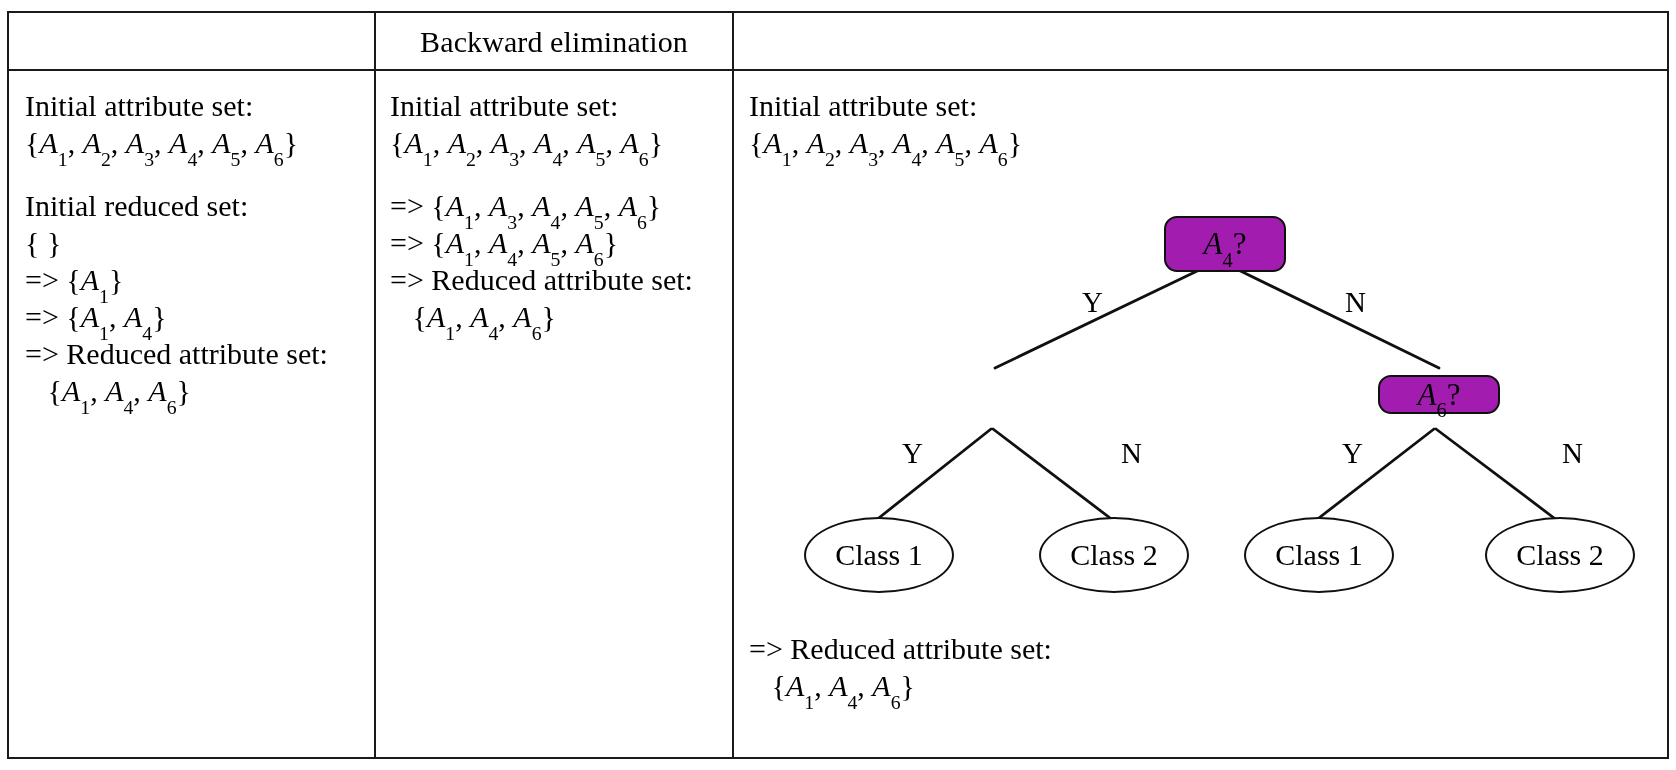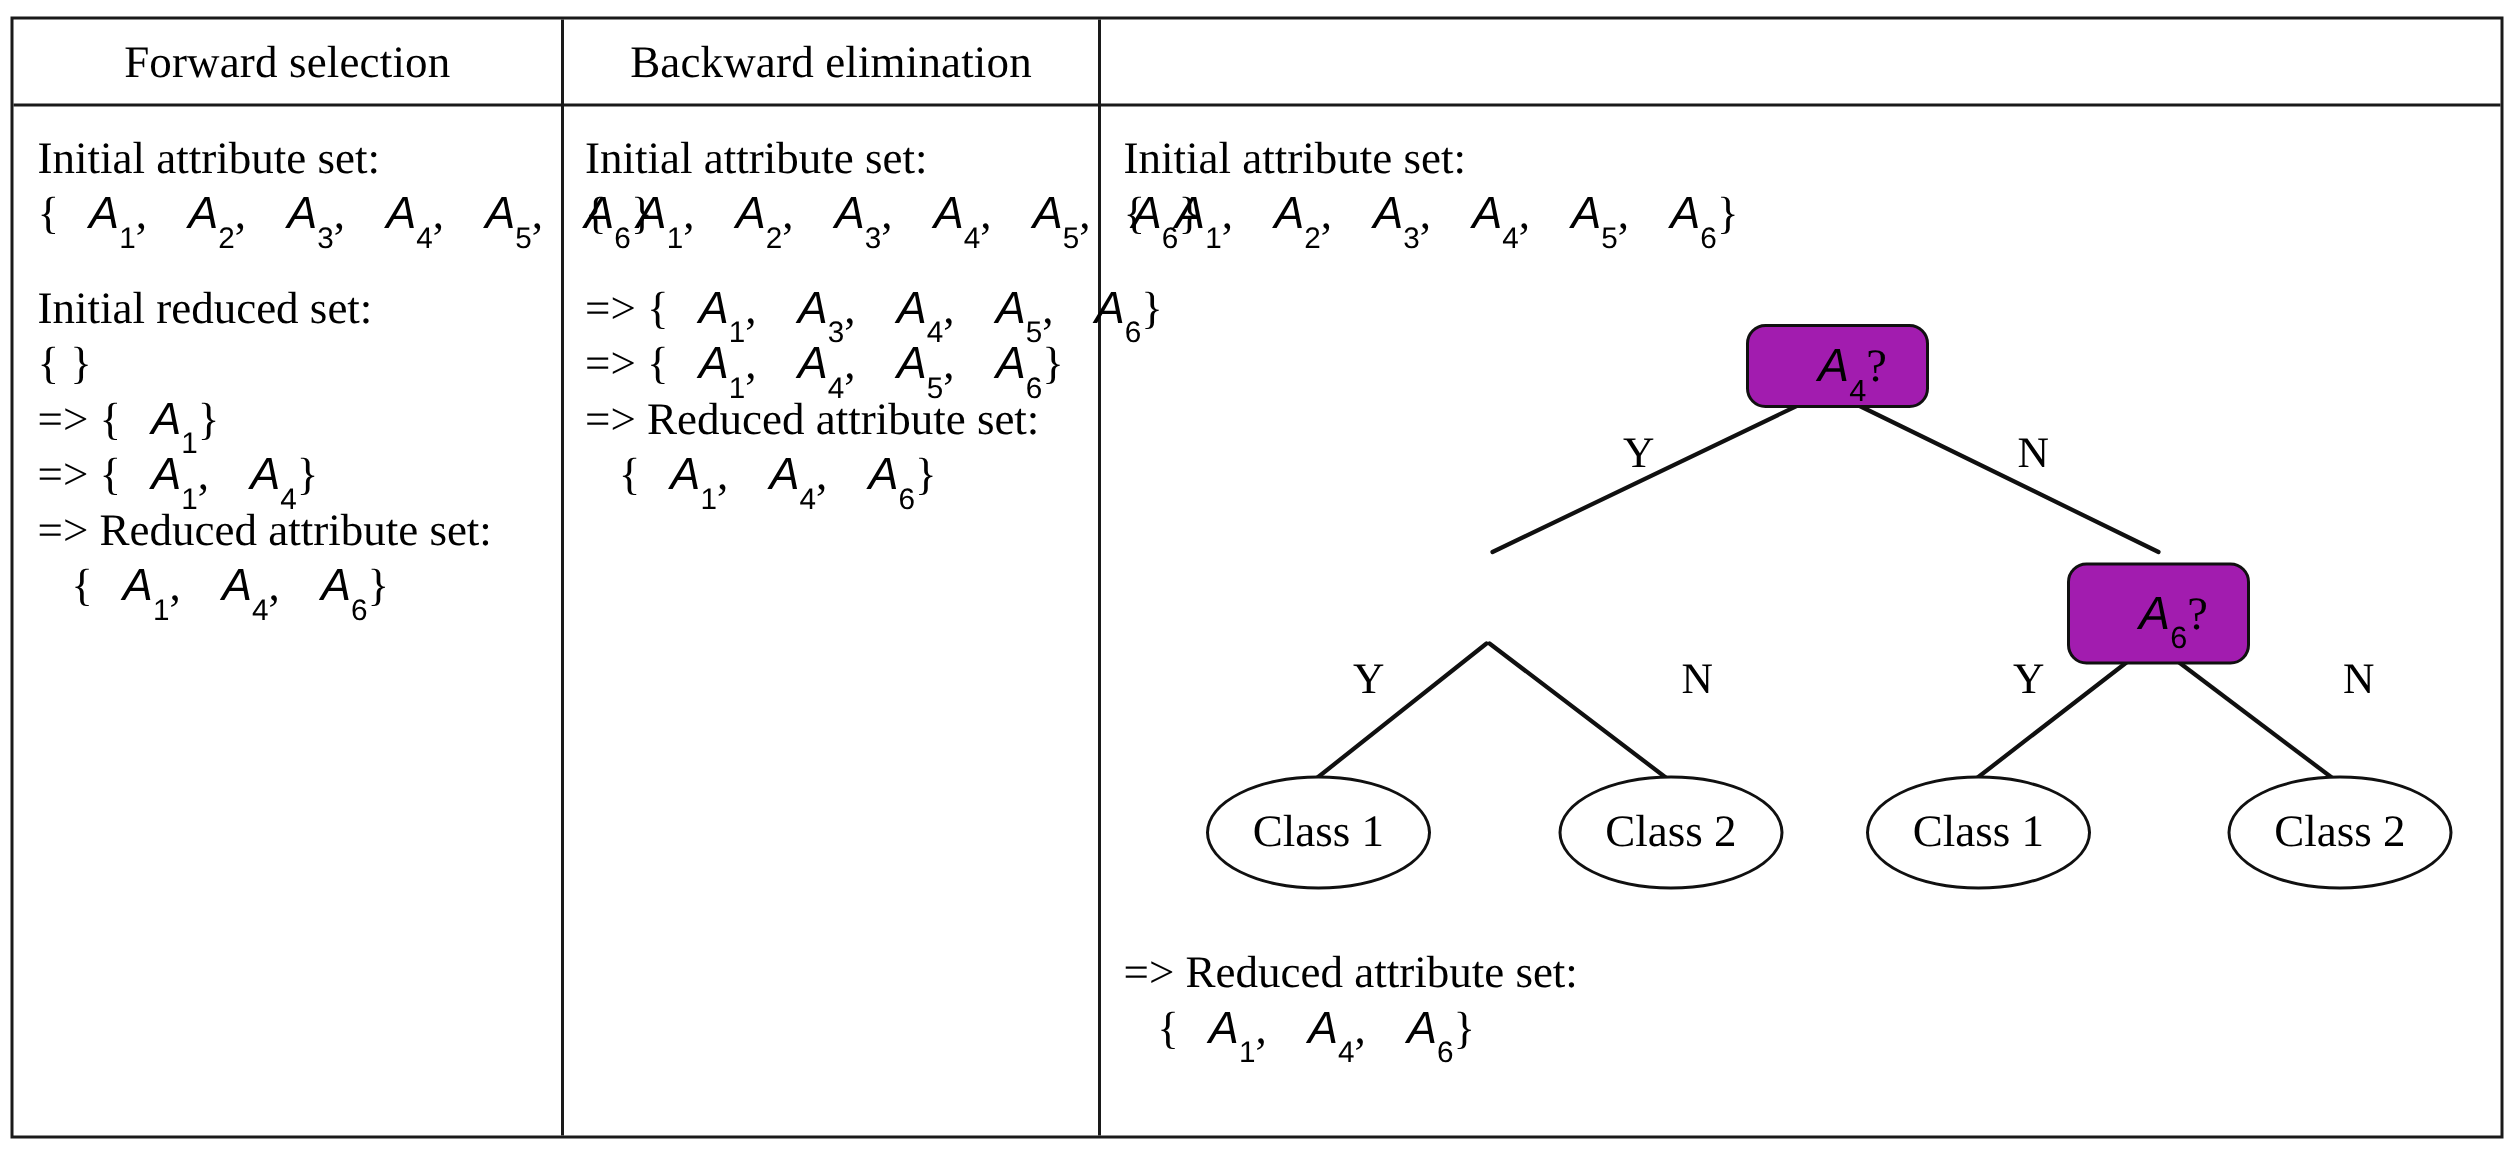--- a/index.html
+++ b/index.html
@@ -24,21 +24,21 @@
     display:flex;align-items:center;justify-content:center;
     font-size:30px;letter-spacing:.1px;
   }
   .col{
     position:absolute;
     font-size:30px;
     line-height:37px;
   }
   .ln{white-space:pre;}
   .gap{height:26px;}
-  i.v{font-style:italic;font-family:Liberation Sans, sans-serif;margin-left:20px;}
+  i.v{font-style:italic;font-family:Liberation Serif, serif;}
   sub{font-size:0.66em;line-height:0;position:relative;bottom:-0.28em;font-style:normal;}
   .node{
     position:absolute;
     border:2.6px solid #101010;
     border-radius:13px;
     background:#a21caf;
     display:flex;align-items:center;justify-content:center;
     font-size:31px;
     box-sizing:border-box;
   }
@@ -58,23 +58,20 @@
 </style>
 </head>
 <body>
 
 <div id="figure">
 
   <div class="hrule" style="top:56px;"></div>
   <div class="vrule" style="left:365px;"></div>
   <div class="vrule" style="left:723px;"></div>
 
-  <div class="hdr" style="left:0;width:365px;">
-    <span>Forward selection</span>
-  </div>
   <div class="hdr" style="left:367px;width:356px;">
     <span>Backward elimination</span>
   </div>
 
   <div class="col" id="col1" style="left:16px;top:74px;width:345px;">
       <div class="ln">Initial&nbsp;attribute&nbsp;set:</div>
       <div class="ln">{<i class="v">A<sub>1</sub></i>,&nbsp;<i class="v">A<sub>2</sub></i>,&nbsp;<i class="v">A<sub>3</sub></i>,&nbsp;<i class="v">A<sub>4</sub></i>,&nbsp;<i class="v">A<sub>5</sub></i>,&nbsp;<i class="v">A<sub>6</sub></i>}</div>
       <div class="ln gap"></div>
       <div class="ln">Initial&nbsp;reduced&nbsp;set:</div>
       <div class="ln">{&nbsp;}</div>
@@ -117,21 +114,21 @@
 
       <line x1="1427" y1="418" x2="1308" y2="510"></line>
 
       <line x1="1429" y1="418" x2="1551" y2="510"></line>
     </g>
   </svg>
 
   <div class="node" id="node-root" style="left:1155px;top:203px;width:122px;height:56px;">
       <span><i class="v">A<sub>4</sub></i>?</span>
     </div>
-  <div class="node" id="node-right" style="left:1369px;top:362px;width:122px;height:68px;align-items:center;">
+  <div class="node" id="node-right" style="left:1369px;top:362px;width:122px;height:39px;align-items:center;">
       <span><i class="v">A<sub>6</sub></i>?</span>
     </div>
 
   <div class="leaf" style="left:795px;top:504px;width:150px;height:76px;">
     <span>Class 1</span>
   </div>
   <div class="leaf" style="left:1030px;top:504px;width:150px;height:76px;">
     <span>Class 2</span>
   </div>
   <div class="leaf" style="left:1235px;top:504px;width:150px;height:76px;">

